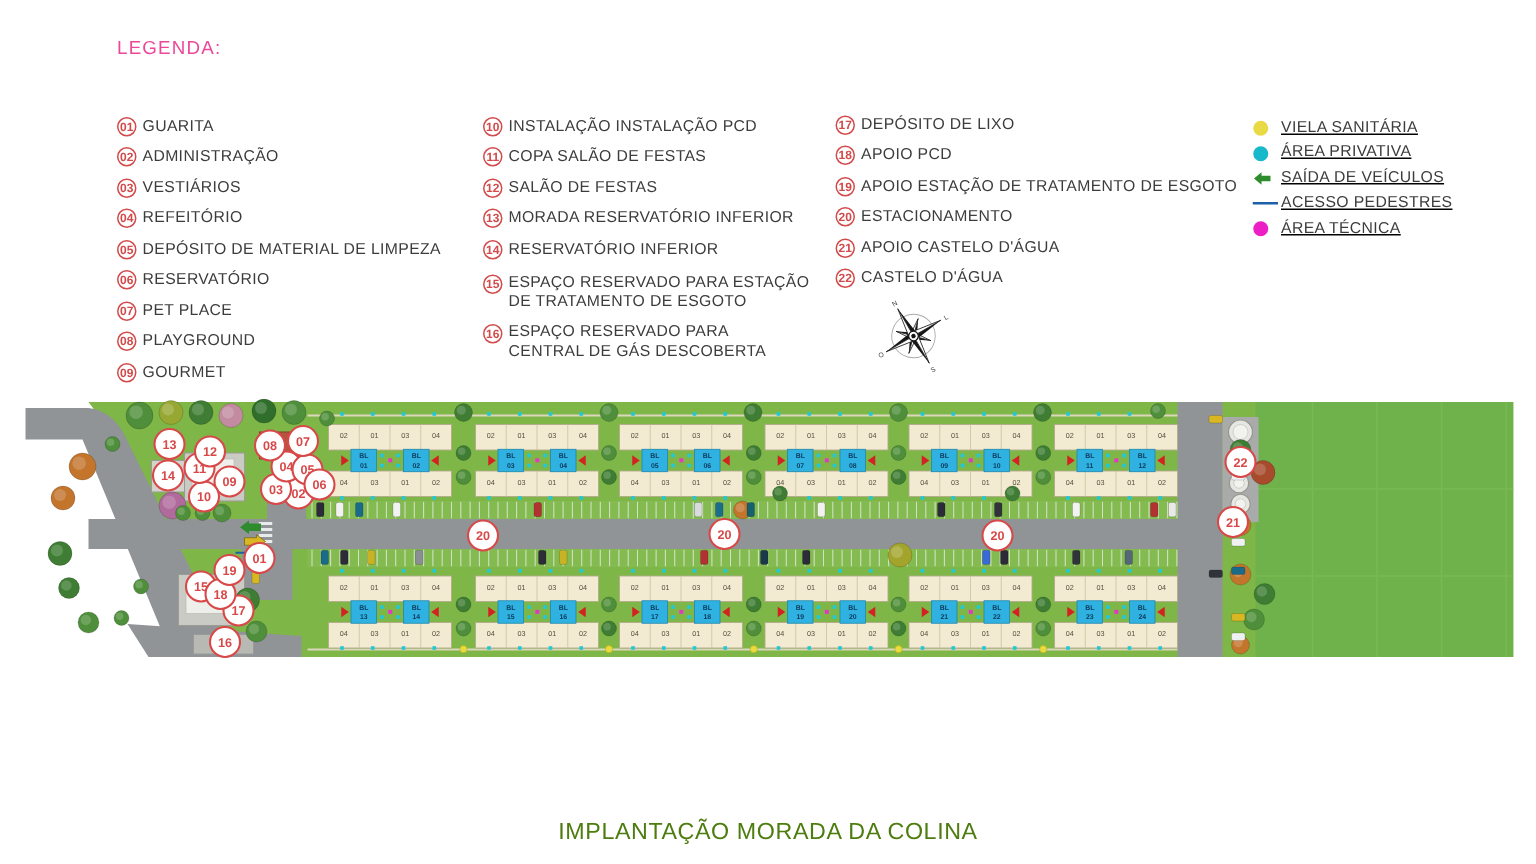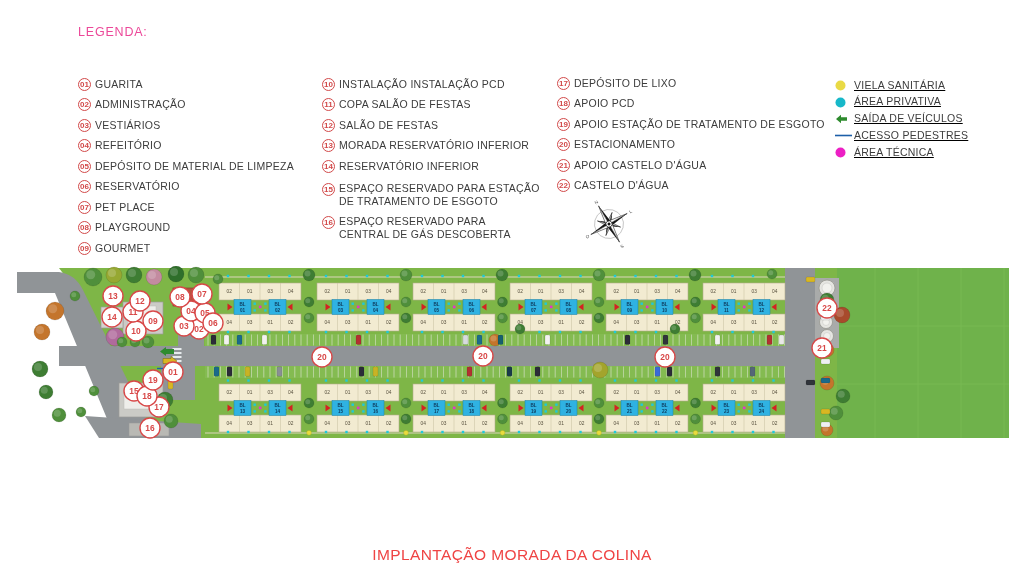--- a/index.html
+++ b/index.html
@@ -24,21 +24,21 @@
   .ltext{font-size:10.5px;color:#3c3c3c;letter-spacing:.25px;white-space:nowrap;line-height:13.5px;}
 
   .srow{display:flex;align-items:center;height:16.8px;}
   .sicon{width:17px;flex:none;display:flex;align-items:center;margin-right:2px;}
   .srow .ltext{font-size:10.5px;}
 
   #compass{position:absolute;left:583px;top:193px;}
   #siteplan{position:absolute;left:15px;top:266px;}
 
   .plan-title{position:absolute;left:0;top:546px;width:100%;text-align:center;
-              font-size:15.5px;color:#ef4444;letter-spacing:.4px;}
+              font-size:15.5px;color:#4d7c0f;letter-spacing:.4px;}
 </style>
 </head>
 <body>
 
 <div class="legend-title">LEGENDA:</div>
 
 <div class="lcol" id="lcol1">
     <div class="lrow">
       <span class="lnum">01</span>
       <span class="ltext">GUARITA</span>

